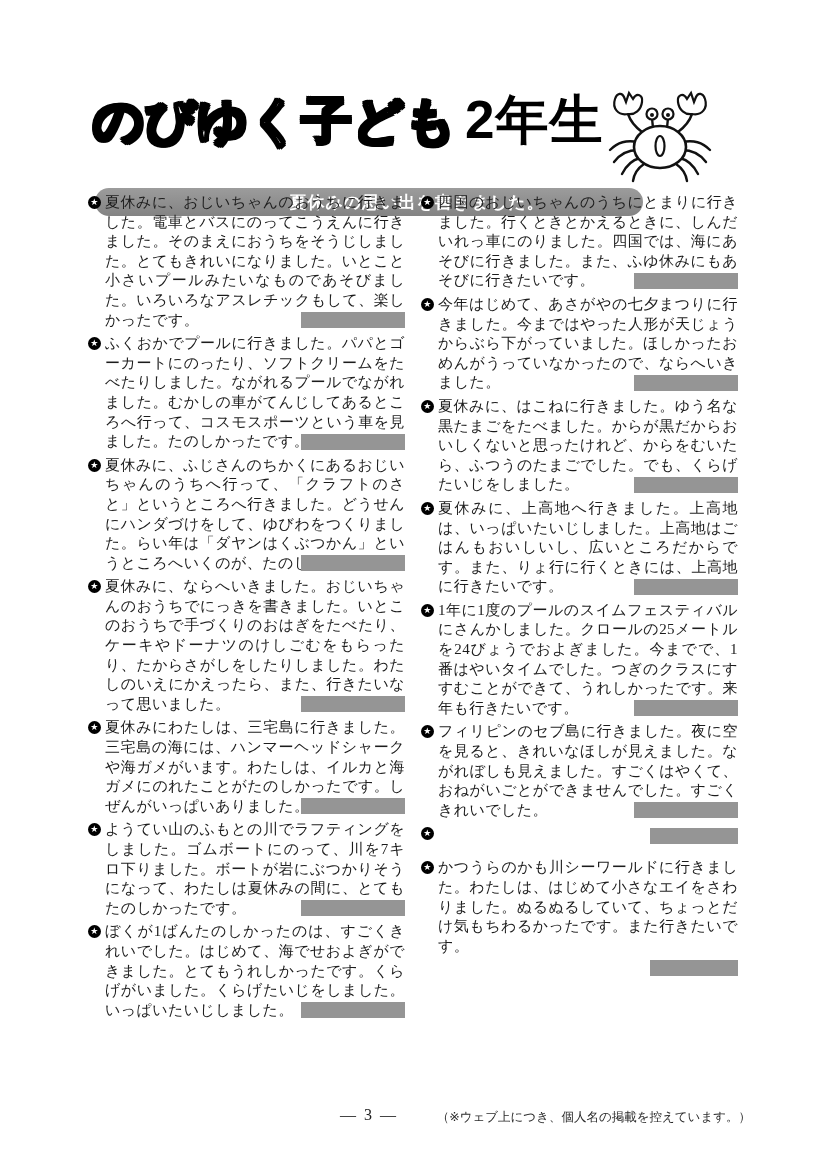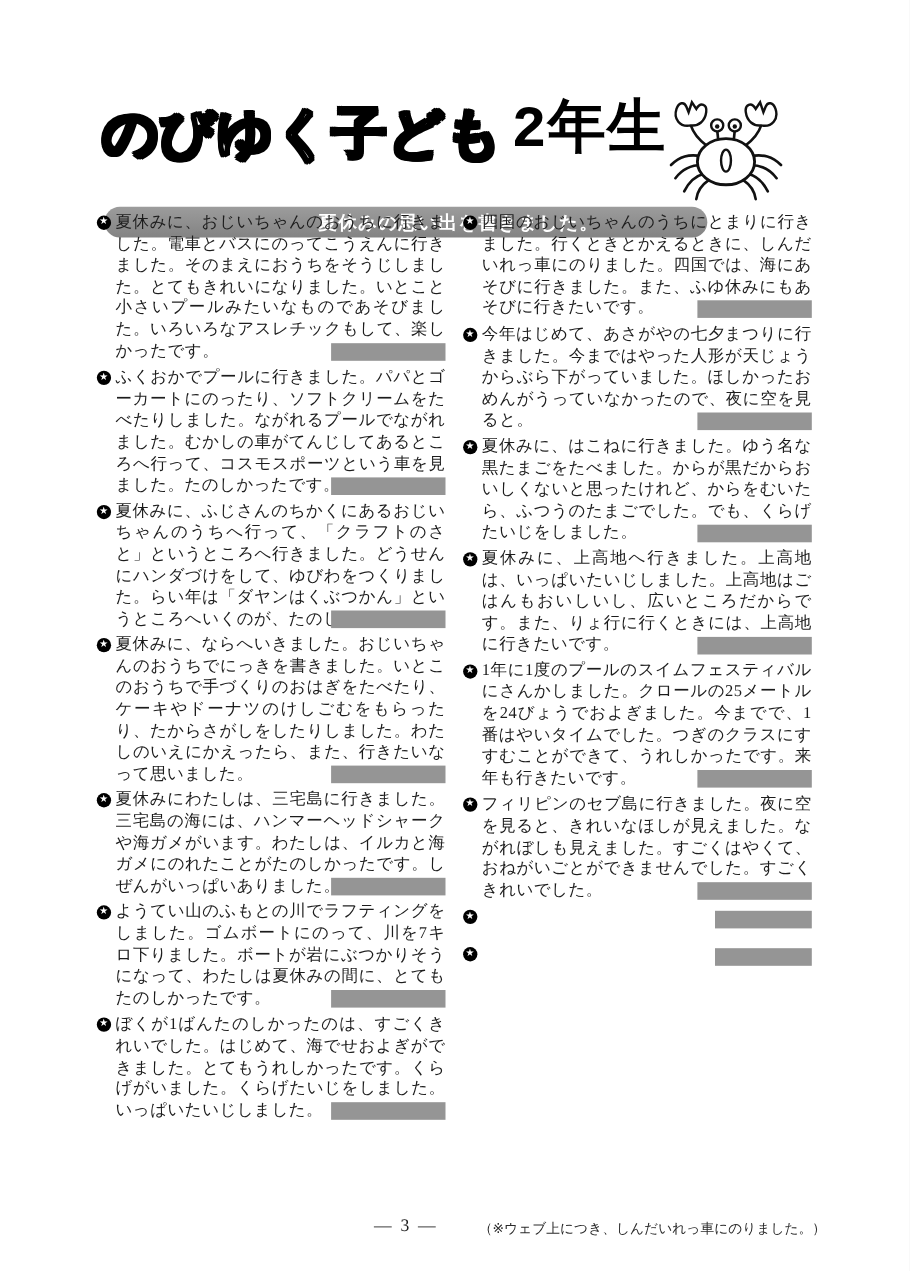--- a/index.html
+++ b/index.html
@@ -15,21 +15,21 @@
     display:flex;align-items:flex-end;white-space:nowrap;}
   .title-bubble{
     font-family:"DejaVu Sans","Liberation Sans",sans-serif;
     font-weight:bold;font-size:50px;line-height:1;color:#ffffff;
     -webkit-text-stroke:2.6px #000;
     text-shadow:-2px -2px 0 #000,2px -2px 0 #000,-2px 2px 0 #000,2px 2px 0 #000,
                  0 -2px 0 #000,0 2px 0 #000,-2px 0 0 #000,2px 0 0 #000;
     letter-spacing:1px;
   }
   .title-grade{
-    font-family:Liberation Mono, monospace;
+    font-family:Liberation Sans, sans-serif;
     font-weight:bold;font-size:53px;line-height:1;color:#000;margin-left:8px;
     letter-spacing:1px;
   }
   .banner{
     position:absolute;top:144px;left:95px;width:548px;height:28px;
     background:linear-gradient(#9c9c9c,#838383);
     border-radius:14px;
     display:flex;align-items:center;justify-content:center;margin-top:44px;
   }
   .banner-text{
@@ -137,21 +137,21 @@
       <span class="redaction"></span>
     </div>
   </div>
 
   <div class="col col-right">
     <div class="entry">
       <span class="bullet">★</span><span>四国のおじいちゃんのうちにとまりに行きました。行くときとかえるときに、しんだいれっ車にのりました。四国では、海にあそびに行きました。また、ふゆ休みにもあそびに行きたいです。</span>
       <span class="redaction"></span>
     </div>
     <div class="entry">
-      <span class="bullet">★</span><span>今年はじめて、あさがやの七夕まつりに行きました。今まではやった人形が天じょうからぶら下がっていました。ほしかったおめんがうっていなかったので、夜に空を見ると。</span>
+      <span class="bullet">★</span><span>今年はじめて、あさがやの七夕まつりに行きました。今まではやった人形が天じょうからぶら下がっていました。ほしかったおめんがうっていなかったので、ならへいきました。</span>
       <span class="redaction"></span>
     </div>
     <div class="entry">
       <span class="bullet">★</span><span>夏休みに、はこねに行きました。ゆう名な黒たまごをたべました。からが黒だからおいしくないと思ったけれど、からをむいたら、ふつうのたまごでした。でも、くらげたいじをしました。</span>
       <span class="redaction"></span>
     </div>
     <div class="entry">
       <span class="bullet">★</span><span>夏休みに、上高地へ行きました。上高地は、いっぱいたいじしました。上高地はごはんもおいしいし、広いところだからです。また、りょ行に行くときには、上高地に行きたいです。</span>
       <span class="redaction"></span>
     </div>
@@ -161,23 +161,23 @@
     </div>
     <div class="entry">
       <span class="bullet">★</span><span>フィリピンのセブ島に行きました。夜に空を見ると、きれいなほしが見えました。ながれぼしも見えました。すごくはやくて、おねがいごとができませんでした。すごくきれいでした。</span>
       <span class="redaction"></span>
     </div>
     <div class="entry own-line">
       <span class="bullet">★</span>
       <span class="redaction"></span>
     </div>
     <div class="entry own-line gap-before">
-      <span class="bullet">★</span>
+      <span class="bullet">★</span><span>かつうらのかも川シーワールドに行きました。わたしは、はじめて小さなエイをさわりました。ぬるぬるしていて、ちょっとだけ気もちわるかったです。また行きたいです。</span>
       <span class="redaction"></span>
     </div>
   </div>
 
   <div class="footer">
     <span class="pageno">― 3 ―</span>
-    <span class="privacy-note">（※ウェブ上につき、しんだいれっ車にのりました。）</span>
+    <span class="privacy-note">（※ウェブ上につき、個人名の掲載を控えています。）</span>
   </div>
 
 </div>
 
 </body></html>

